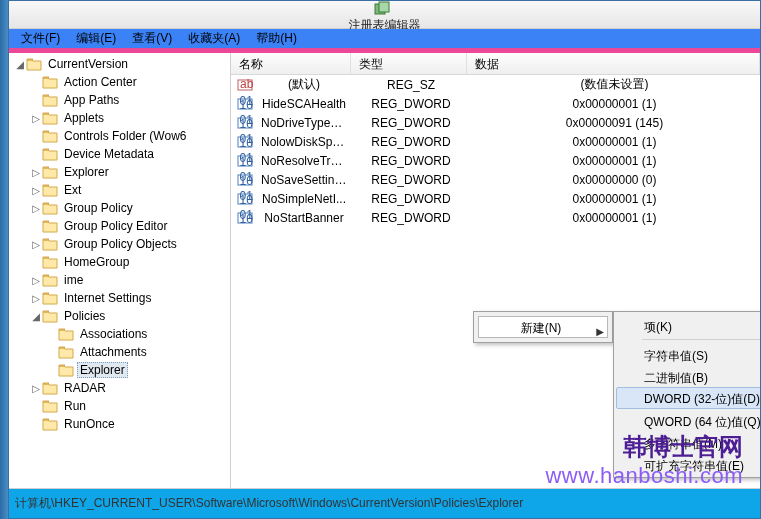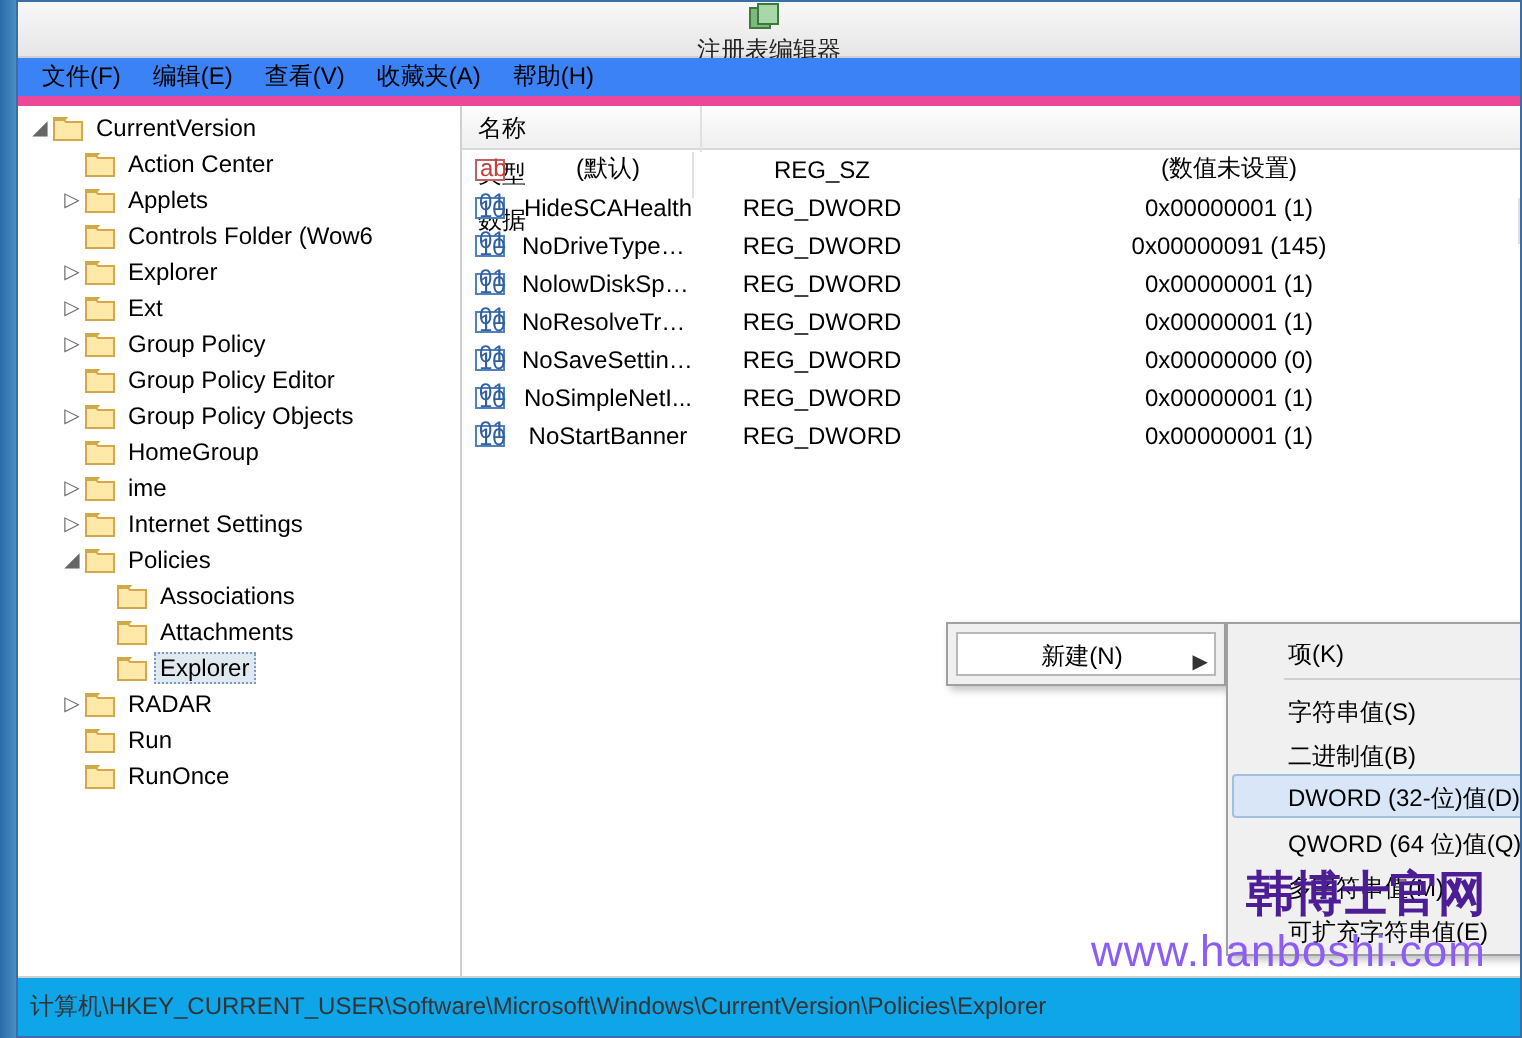--- a/index.html
+++ b/index.html
@@ -18,21 +18,21 @@
 .tree { width: 222px; border-right: 1px solid #d0d0d0; overflow: auto; padding: 2px; }
 .tree ul { list-style: none; padding-left: 16px; }
 .tree > ul { padding-left: 2px; }
 .tree li { white-space: nowrap; position: relative; }
 .tree li > .row { display: flex; align-items: center; height: 18px; padding: 0 1px; }
 .tree .toggle { width: 12px; text-align: center; color: #666; font-size: 10px; cursor: default; }
 .tree .folder { width: 16px; height: 14px; margin-right: 3px; }
 .tree .label { padding: 1px 3px; }
 .tree .label.sel { background: #e0e8f0; border: 1px dotted #7a9ac0; padding: 0 2px; }
 .listwrap { flex: 1; position: relative; overflow: hidden; }
-.listhdr { display: flex; height: 22px; background: linear-gradient(to bottom, #fdfdfd, #efefef); border-bottom: 1px solid #d8d8d8; flex-direction: column; }
+.listhdr { display: flex; height: 22px; background: linear-gradient(to bottom, #fdfdfd, #efefef); border-bottom: 1px solid #d8d8d8; }
 .listhdr .col { padding: 3px 8px; border-right: 1px solid #e0e0e0; }
 .col-n { width: 120px; } .col-t { width: 116px; } .col-d { flex: 1; }
 .listbody { }
 .lrow { display: flex; height: 19px; align-items: center; }
 .lrow .cell { padding: 0 6px; overflow: hidden; text-overflow: ellipsis; white-space: nowrap; text-align: center; }
 .lrow .icon { width: 16px; height: 16px; margin: 0 2px 0 6px; flex-shrink: 0; }
 .cn { width: 98px; } .ct { width: 116px; } .cd { flex: 1; }
 .status { height: 30px; border-top: 1px solid #d0d0d0; background: #0ea5e9; display: flex; align-items: center; padding: 0 6px; color: #333; }
 .ctxmenu { position: absolute; background: #f0f0f0; border: 1px solid #a0a0a0; box-shadow: 2px 2px 4px rgba(0,0,0,0.25); padding: 2px; }
 .ctxmenu .mrow { display: flex; align-items: flex-end; height: 22px; padding: 0 32px 0 28px; cursor: default; white-space: nowrap; }
@@ -107,40 +107,64 @@
                     <svg viewBox="0 0 16 14">
                       <path d="M1 3 L6 3 L7 4 L15 4 L15 13 L1 13 Z" fill="#ffe9a8" stroke="#d4a84a"></path>
                       <path d="M1 3 L6 3 L7 2 L1 2 Z" fill="#f0d078" stroke="#d4a84a"></path>
                     </svg>
                   </span>
                   <span class="label">Action Center</span>
                 </div>
               </li>
               <li>
                 <div class="row">
+                  <span class="toggle"></span>
+                  <span class="folder">
+                    <svg viewBox="0 0 16 14">
+                      <path d="M1 3 L6 3 L7 4 L15 4 L15 13 L1 13 Z" fill="#ffe9a8" stroke="#d4a84a"></path>
+                      <path d="M1 3 L6 3 L7 2 L1 2 Z" fill="#f0d078" stroke="#d4a84a"></path>
+                    </svg>
+                  </span>
+                  <span class="label">App Paths</span>
+                </div>
+              </li>
+              <li>
+                <div class="row">
                   <span class="toggle">▷</span>
                   <span class="folder">
                     <svg viewBox="0 0 16 14">
                       <path d="M1 3 L6 3 L7 4 L15 4 L15 13 L1 13 Z" fill="#ffe9a8" stroke="#d4a84a"></path>
                       <path d="M1 3 L6 3 L7 2 L1 2 Z" fill="#f0d078" stroke="#d4a84a"></path>
                     </svg>
                   </span>
                   <span class="label">Applets</span>
                 </div>
               </li>
               <li>
                 <div class="row">
                   <span class="toggle"></span>
                   <span class="folder">
                     <svg viewBox="0 0 16 14">
                       <path d="M1 3 L6 3 L7 4 L15 4 L15 13 L1 13 Z" fill="#ffe9a8" stroke="#d4a84a"></path>
                       <path d="M1 3 L6 3 L7 2 L1 2 Z" fill="#f0d078" stroke="#d4a84a"></path>
                     </svg>
                   </span>
                   <span class="label">Controls Folder (Wow6</span>
+                </div>
+              </li>
+              <li>
+                <div class="row">
+                  <span class="toggle"></span>
+                  <span class="folder">
+                    <svg viewBox="0 0 16 14">
+                      <path d="M1 3 L6 3 L7 4 L15 4 L15 13 L1 13 Z" fill="#ffe9a8" stroke="#d4a84a"></path>
+                      <path d="M1 3 L6 3 L7 2 L1 2 Z" fill="#f0d078" stroke="#d4a84a"></path>
+                    </svg>
+                  </span>
+                  <span class="label">Device Metadata</span>
                 </div>
               </li>
               <li>
                 <div class="row">
                   <span class="toggle">▷</span>
                   <span class="folder">
                     <svg viewBox="0 0 16 14">
                       <path d="M1 3 L6 3 L7 4 L15 4 L15 13 L1 13 Z" fill="#ffe9a8" stroke="#d4a84a"></path>
                       <path d="M1 3 L6 3 L7 2 L1 2 Z" fill="#f0d078" stroke="#d4a84a"></path>
                     </svg>

